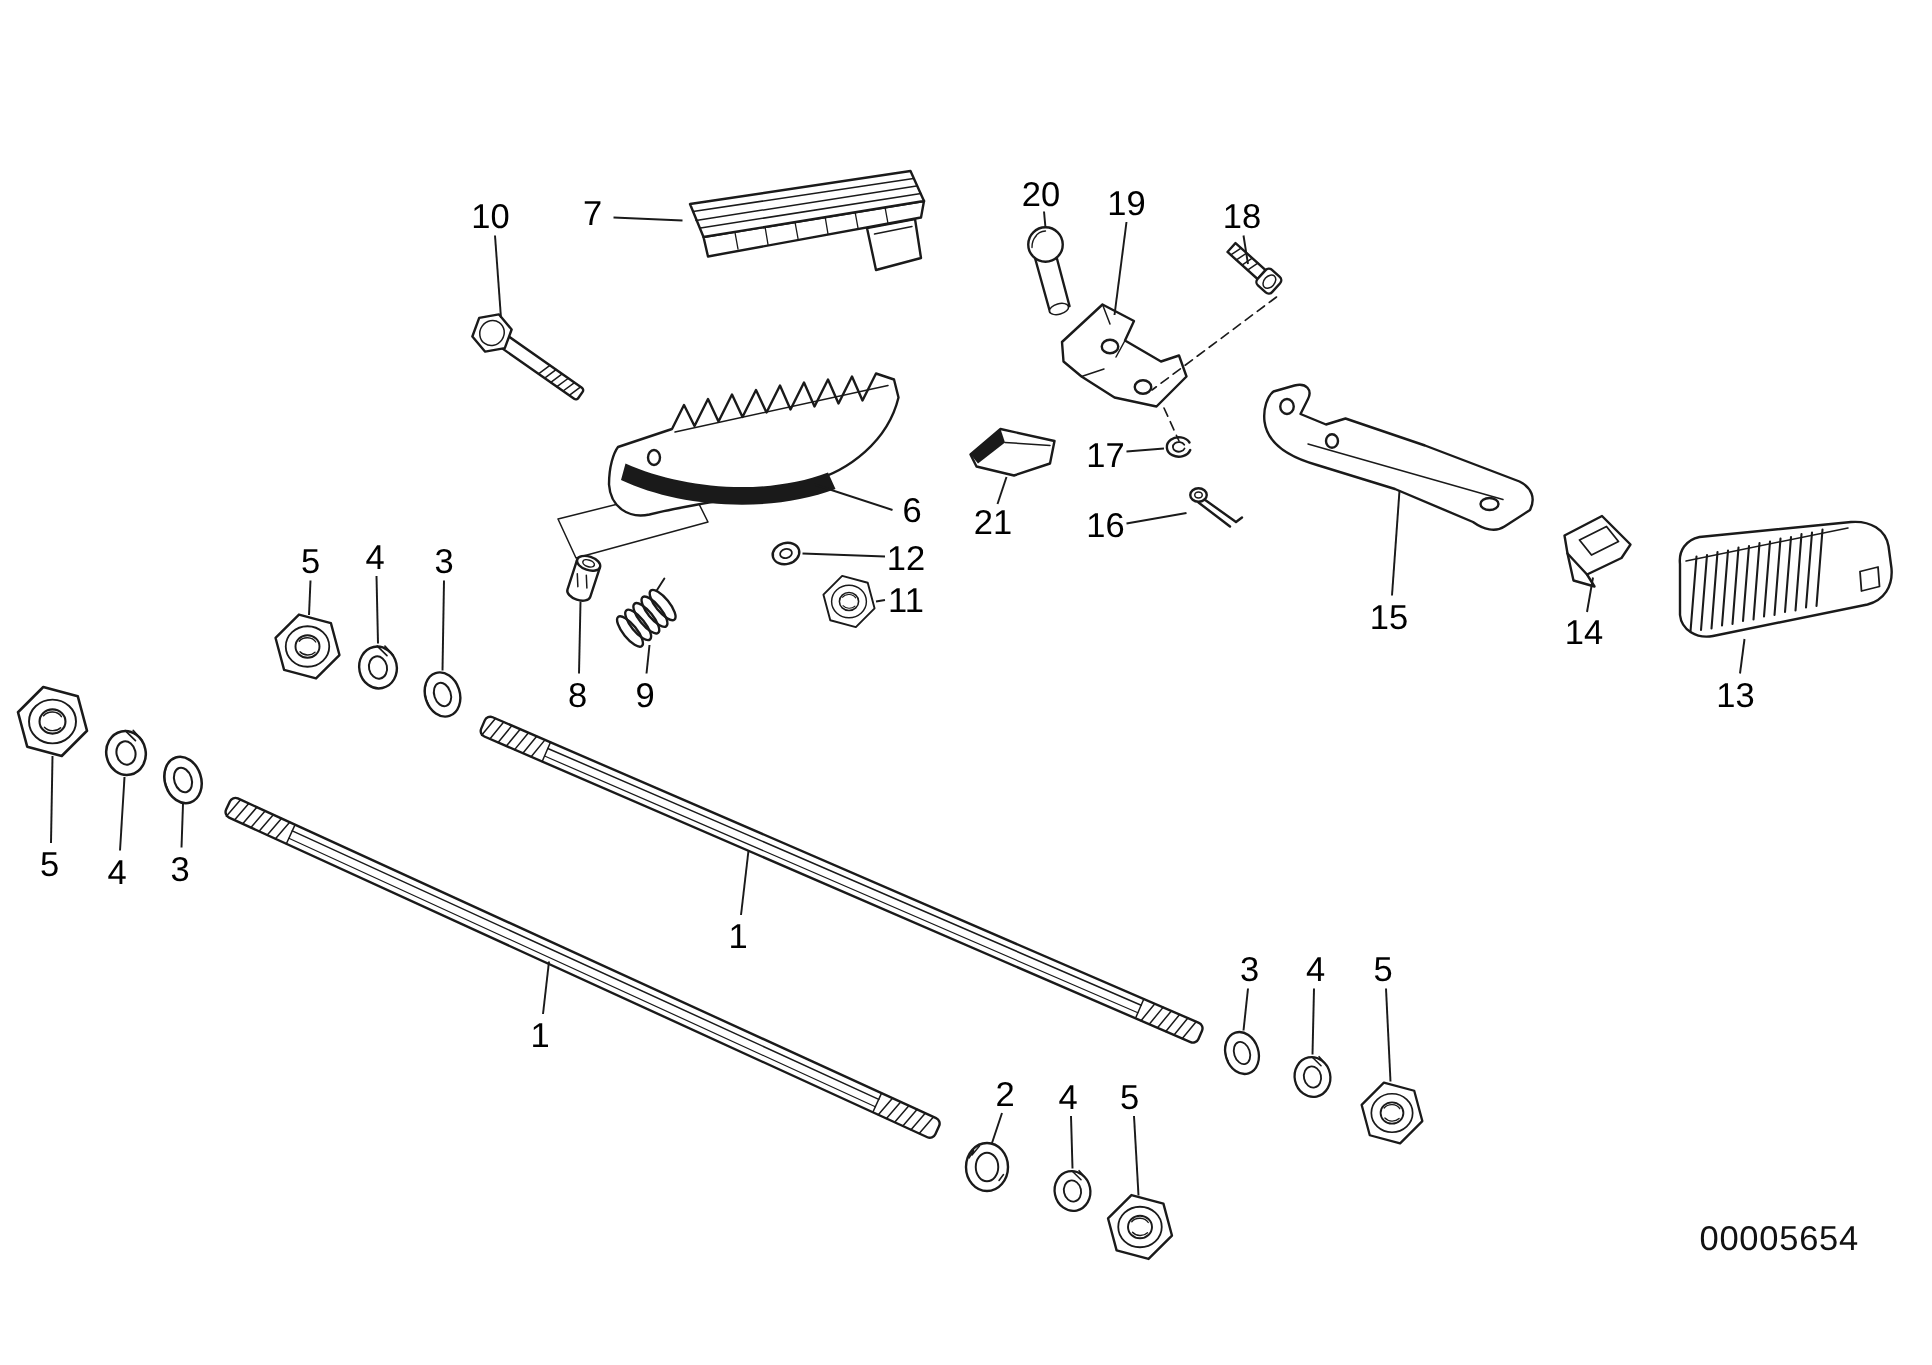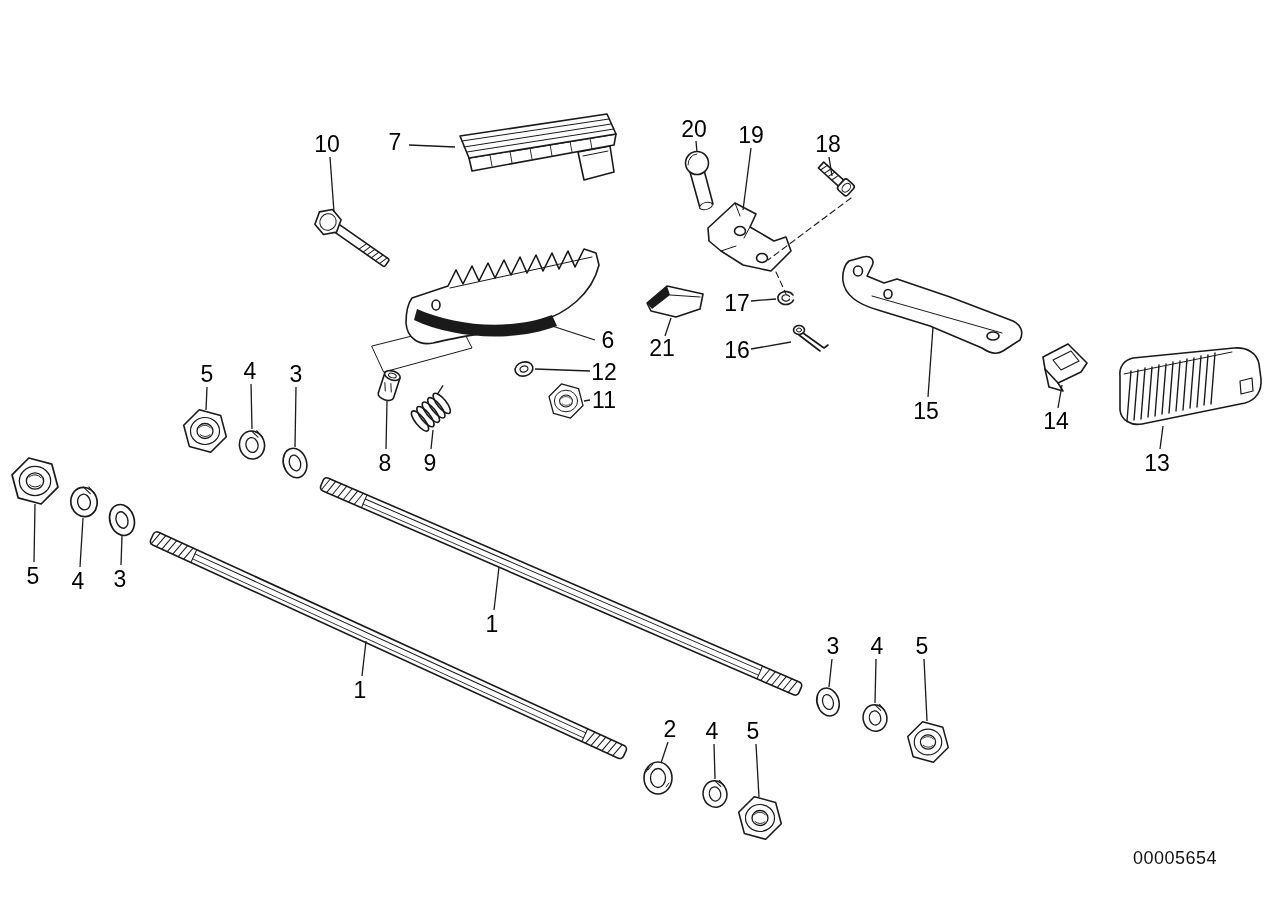--- a/index.html
+++ b/index.html
@@ -6,23 +6,23 @@
   .canvas{
     position:relative;
     width:1288px;height:910px;
     background:#ffffff;
     overflow:hidden;
     font-family:"Liberation Sans",sans-serif;
   }
   #art{position:absolute;left:0;top:0;}
   .doc-number{
     position:absolute;
-    left:1133px;top:848px;
+    left:1133px;top:812px;
     width:110px;
-    font-size:18px;
+    font-size:23px;
     letter-spacing:0.5px;
     color:#111111;
   }
   .callout-text{
     font-family:"Liberation Sans",sans-serif;
     font-size:23px;
     fill:#000000;
     text-anchor:middle;
   }
   .leader{stroke:#1a1a1a;stroke-width:1.3;}

